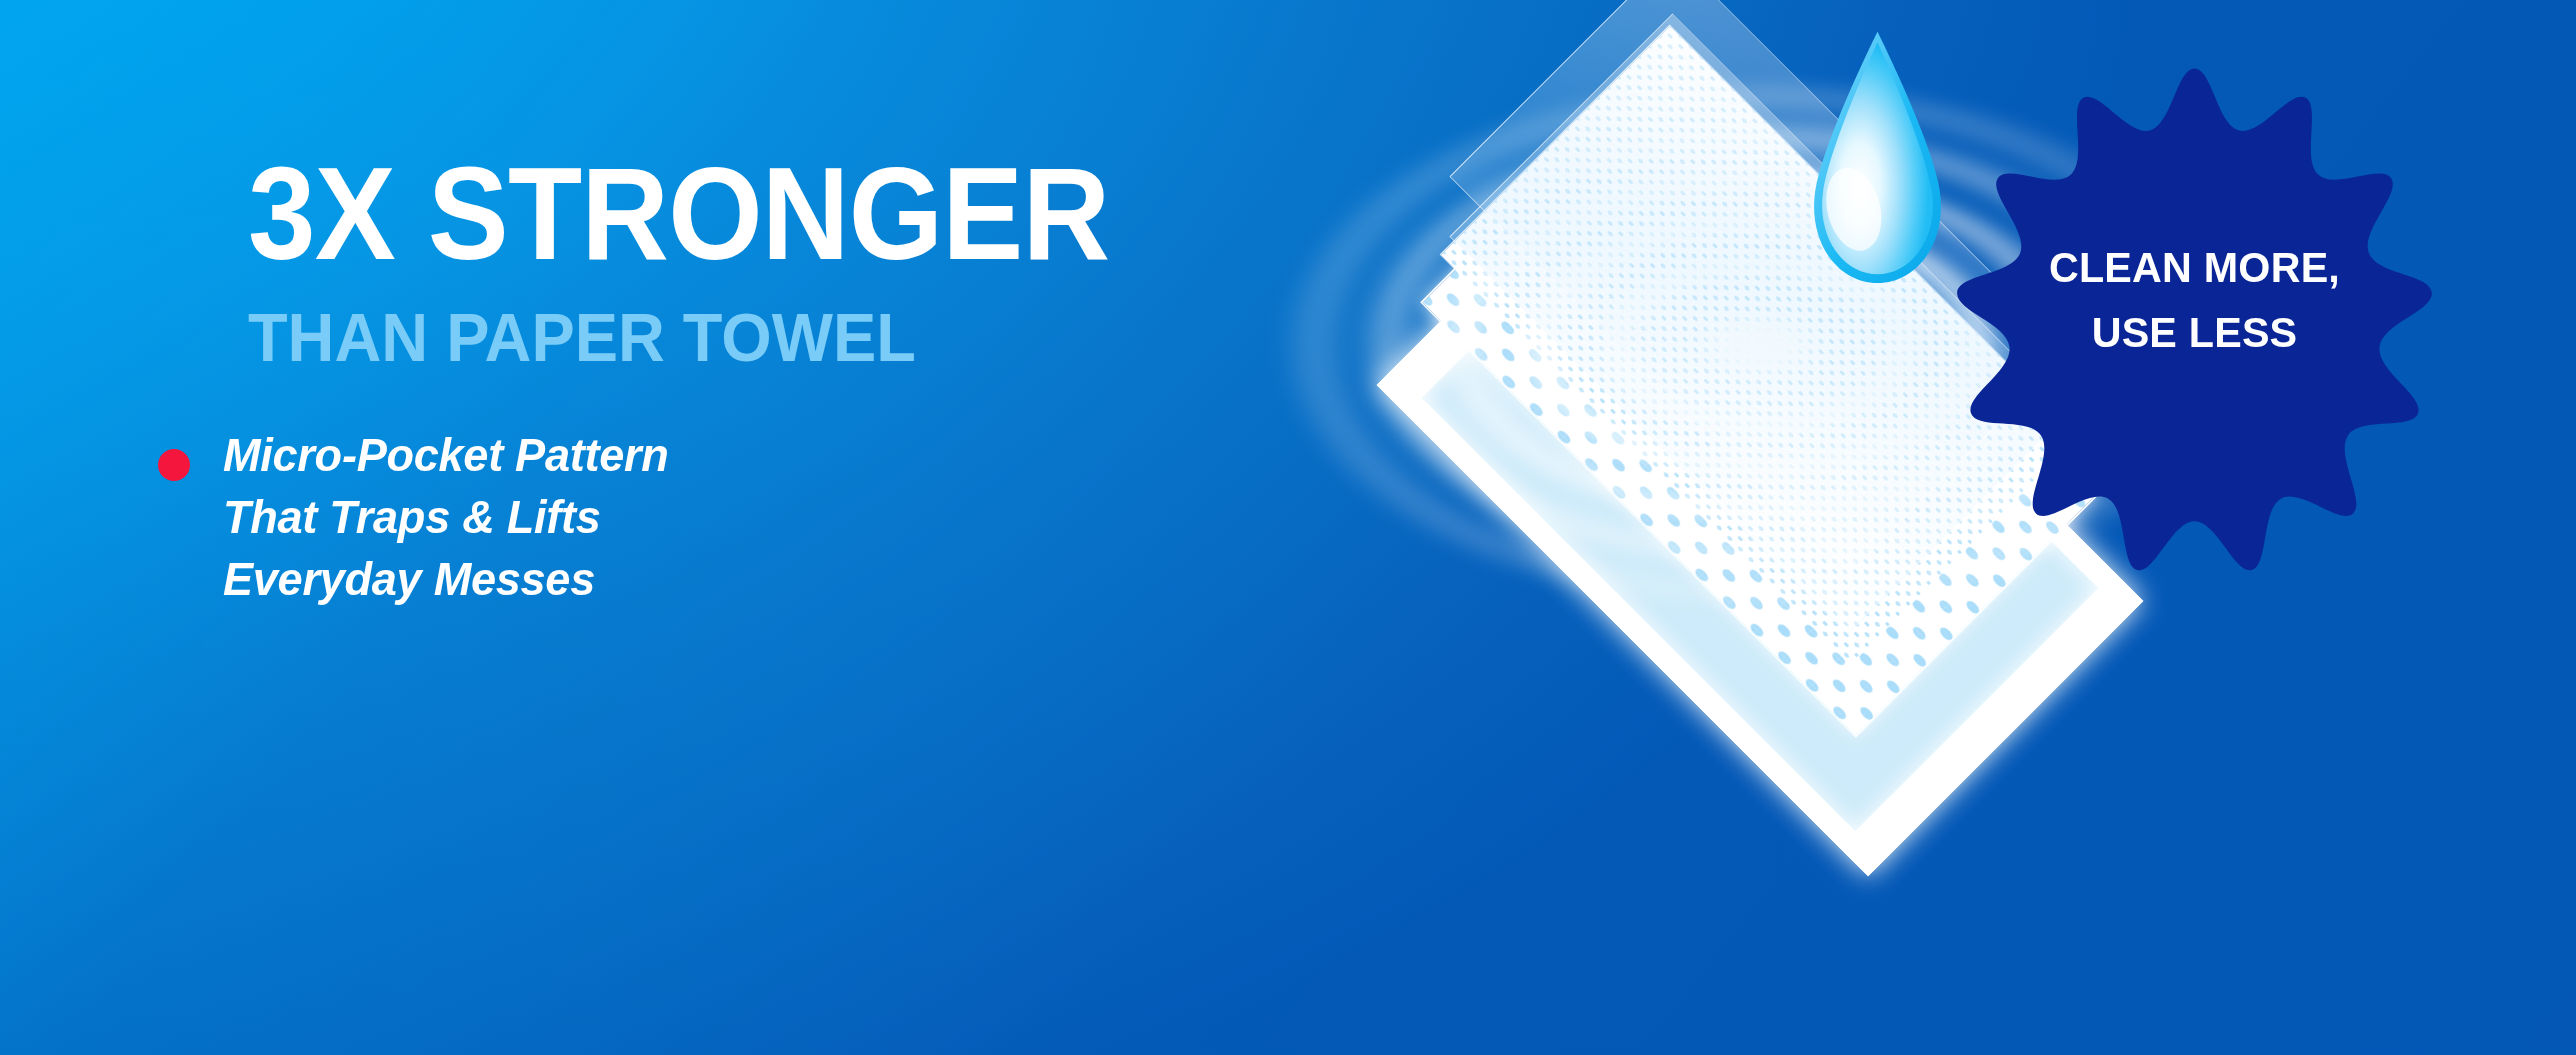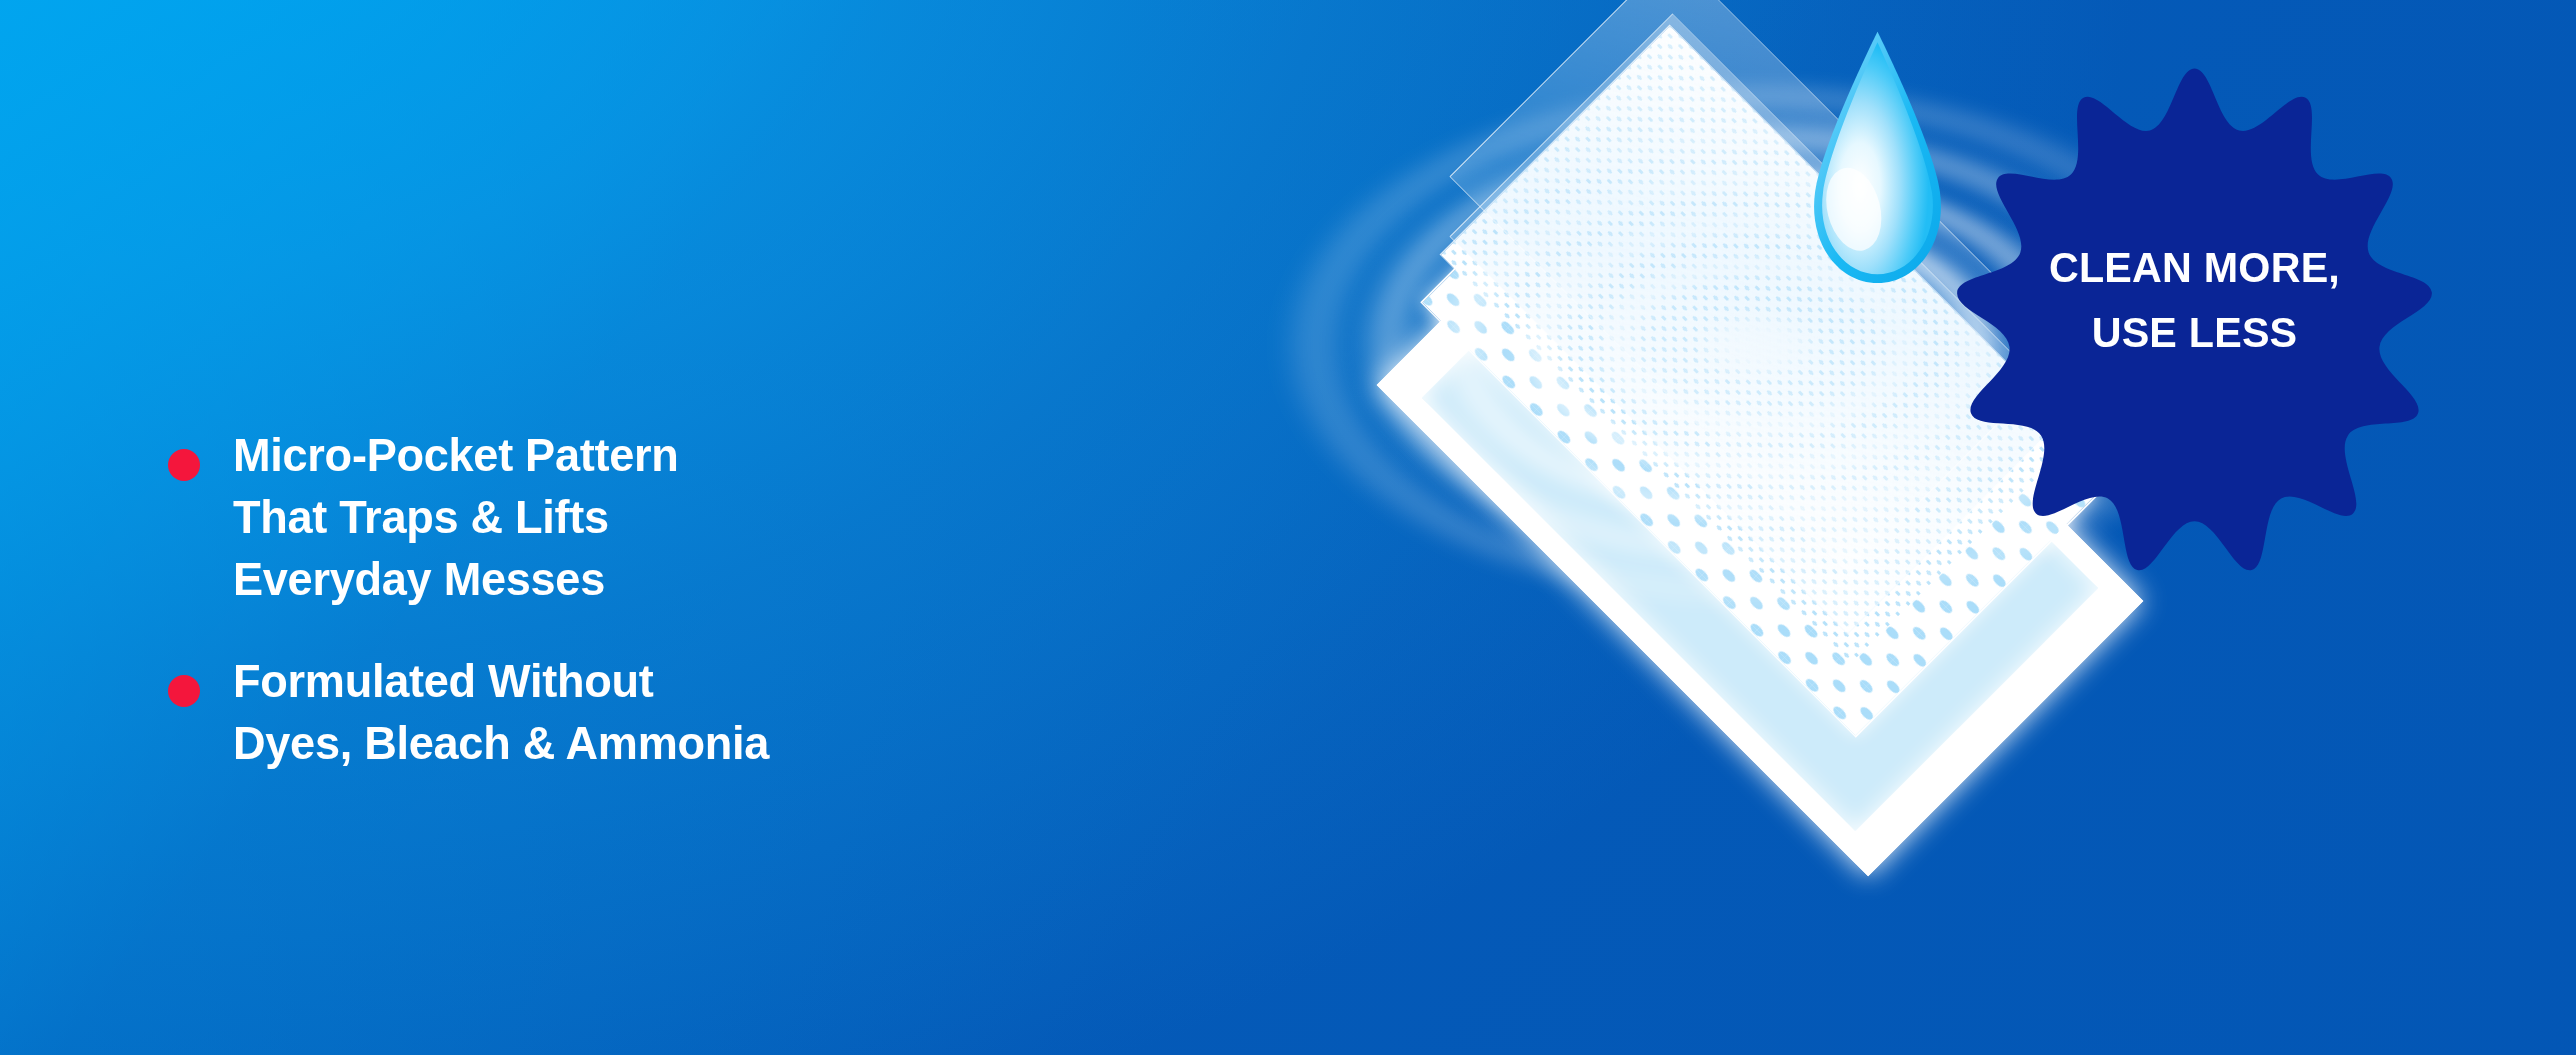--- a/index.html
+++ b/index.html
@@ -64,23 +64,24 @@
     font-weight: 700;
     color: #79ccf7;
     letter-spacing: 0px;
     transform: scaleX(0.94);
     transform-origin: left center;
     white-space: nowrap;
   }
 
   .bullets {
     position: absolute;
-    left: 168px;
+    left: 158px;
     top: 431px;
     width: 1056px;
+    font-style: italic;
   }
   .bullet-row {
     position: relative;
     display: flex;
     align-items: flex-start;
   }
   .bullet-row + .bullet-row { margin-top: 55px; }
 
   .dot {
     flex: 0 0 auto;
@@ -319,39 +320,36 @@
             <stop offset="100%" stop-color="#0aa7ea"></stop>
           </linearGradient>
         </defs>
         <path d="M95 4 C 95 4, 158 130, 166 186 C 174 244, 140 290, 95 290 C 50 290, 16 244, 24 186 C 32 130, 95 4, 95 4 Z" fill="url(#dropEdge)"></path>
         <path d="M95 16 C 95 16, 150 134, 157 187 C 164 238, 134 280, 95 280 C 56 280, 26 238, 33 187 C 40 134, 95 16, 95 16 Z" fill="url(#dropGrad)"></path>
         <ellipse cx="68" cy="206" rx="30" ry="48" fill="#ffffff" opacity="0.72" transform="rotate(-14 68 206)"></ellipse>
       </svg>
     </div>
   </div>
 
+  <div class="copy">
+    <div class="headline">3X STRONGER</div>
+    <div class="subhead">THAN PAPER TOWEL</div>
+  </div>
 
   <div class="bullets">
 
     <div class="bullet-row">
       <span class="dot"></span>
       <div class="bullet-lines">
         <span class="ln">Micro-Pocket Pattern</span>
         <span class="ln">That Traps &amp; Lifts</span>
         <span class="ln">Everyday Messes</span>
       </div>
     </div>
 
-    <div class="bullet-row">
-      <span class="dot"></span>
-      <div class="bullet-lines">
-        <span class="ln">Formulated Without</span>
-        <span class="ln">Dyes, Bleach &amp; Ammonia</span>
-      </div>
-    </div>
 
   </div>
 
   <div class="badge">
     <svg viewBox="0 0 545 580" xmlns="http://www.w3.org/2000/svg">
       <g id="burst" fill="#0a2596">
           <path d="M 272.50 0.53 C 292.42 0.53, 298.42 64.43, 323.23 70.94 C 348.05 77.45, 381.26 23.84, 398.90 33.69 C 416.54 43.54, 393.95 103.09, 413.08 121.12 C 432.21 139.16, 485.03 108.12, 496.35 125.56 C 507.67 143.01, 461.66 184.56, 470.72 210.00 C 479.79 235.43, 540.12 234.06, 542.52 255.11 C 544.92 276.16, 486.04 290.19, 482.95 317.19 C 479.87 344.20, 533.89 372.82, 526.82 392.65 C 519.76 412.47, 461.49 395.78, 446.97 418.16 C 432.45 440.55, 467.78 492.61, 452.87 506.67 C 437.96 520.73, 393.65 477.13, 371.02 489.77 C 348.39 502.41, 356.94 565.98, 337.59 571.06 C 318.25 576.13, 298.06 515.61, 272.50 515.61 C 246.94 515.61, 226.75 576.13, 207.41 571.06 C 188.06 565.98, 196.61 502.41, 173.98 489.77 C 151.35 477.13, 107.04 520.73, 92.13 506.67 C 77.22 492.61, 112.55 440.55, 98.03 418.16 C 83.51 395.78, 25.24 412.47, 18.18 392.65 C 11.11 372.82, 65.13 344.20, 62.05 317.19 C 58.96 290.19, 0.08 276.16, 2.48 255.11 C 4.88 234.06, 65.21 235.43, 74.28 210.00 C 83.34 184.56, 37.33 143.01, 48.65 125.56 C 59.97 108.12, 112.79 139.16, 131.92 121.12 C 151.05 103.09, 128.46 43.54, 146.10 33.69 C 163.74 23.84, 196.95 77.45, 221.77 70.94 C 246.58 64.43, 252.58 0.53, 272.50 0.53 Z" fill="#0a2596"></path>
         </g>
     </svg>
     <div class="badge-text">

